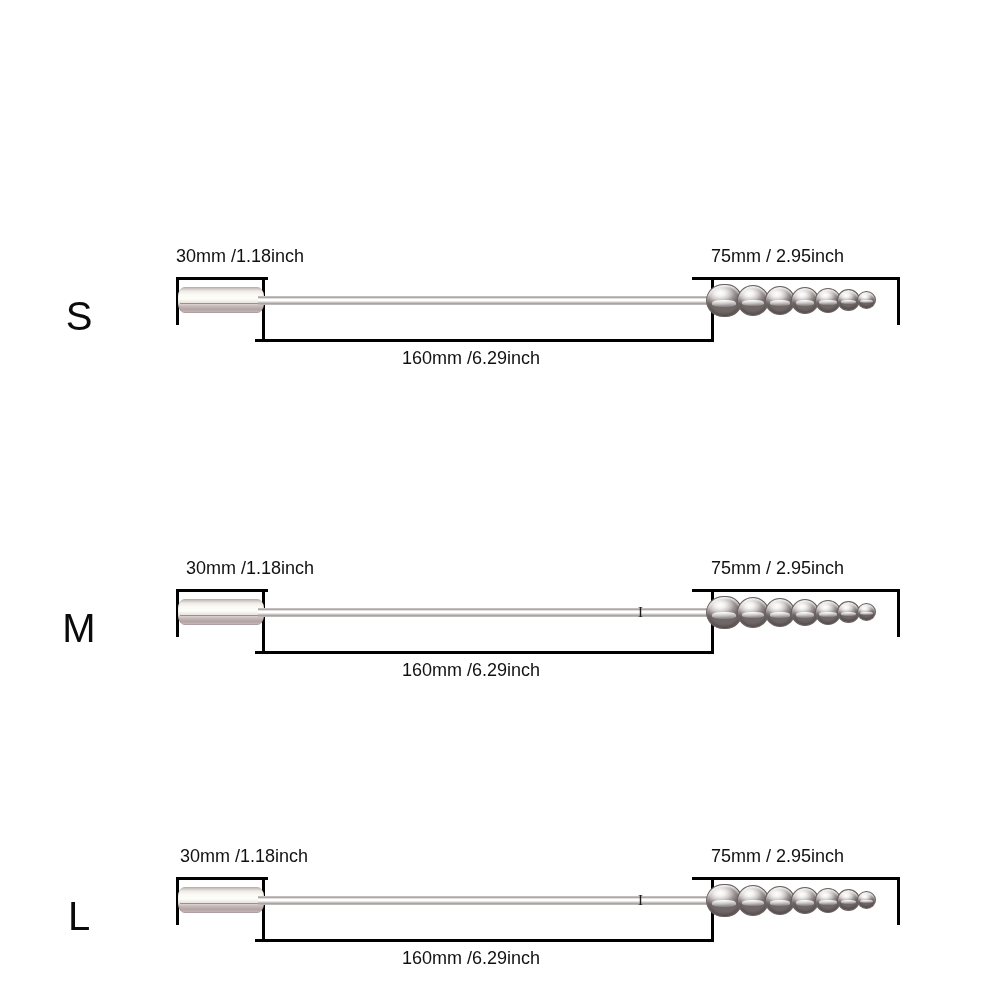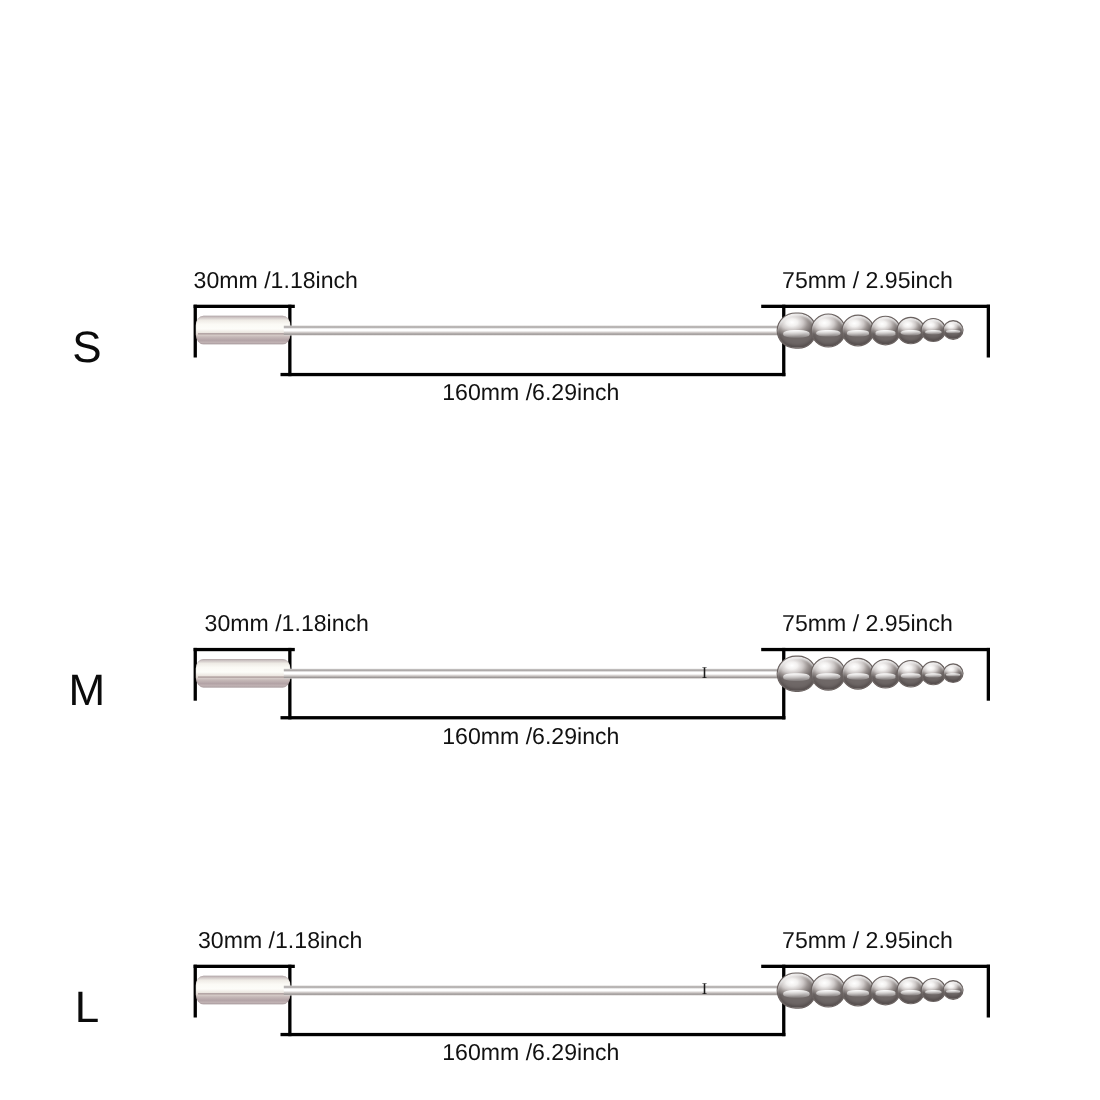--- a/index.html
+++ b/index.html
@@ -36,21 +36,21 @@
     font-size: 40px;
     line-height: 40px;
     color: #0b0b0b;
     font-family: "Liberation Sans", sans-serif;
     font-weight: 400;
   }
 
   
   .dim-text {
     position: absolute;
-    font-size: 21px;
+    font-size: 18px;
     line-height: 24px;
     color: #111111;
     white-space: nowrap;
     font-family: "Liberation Sans", sans-serif;
   }
 
   
   .rule-h {
     position: absolute;
     height: 3px;

